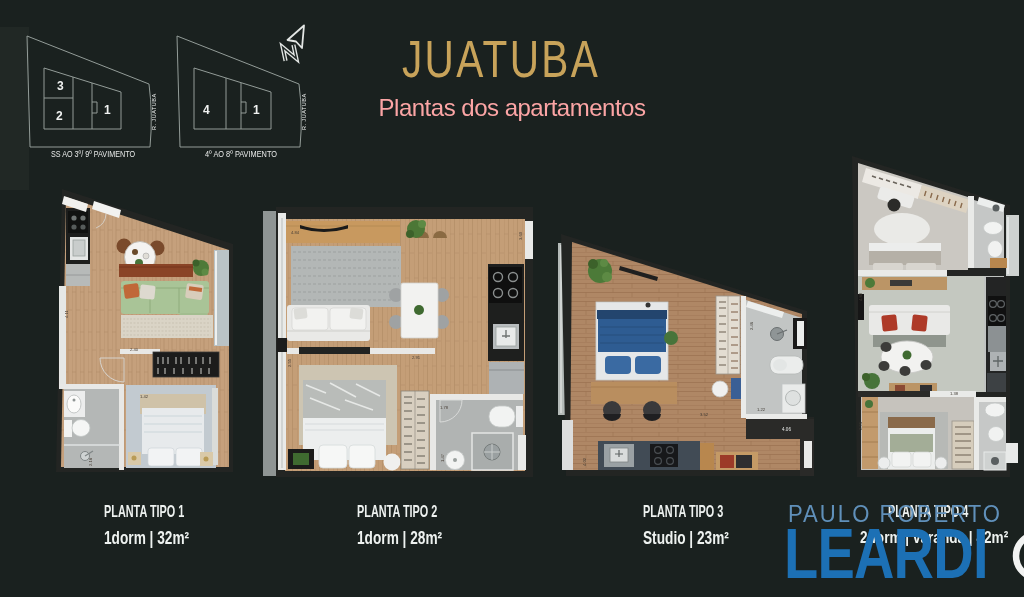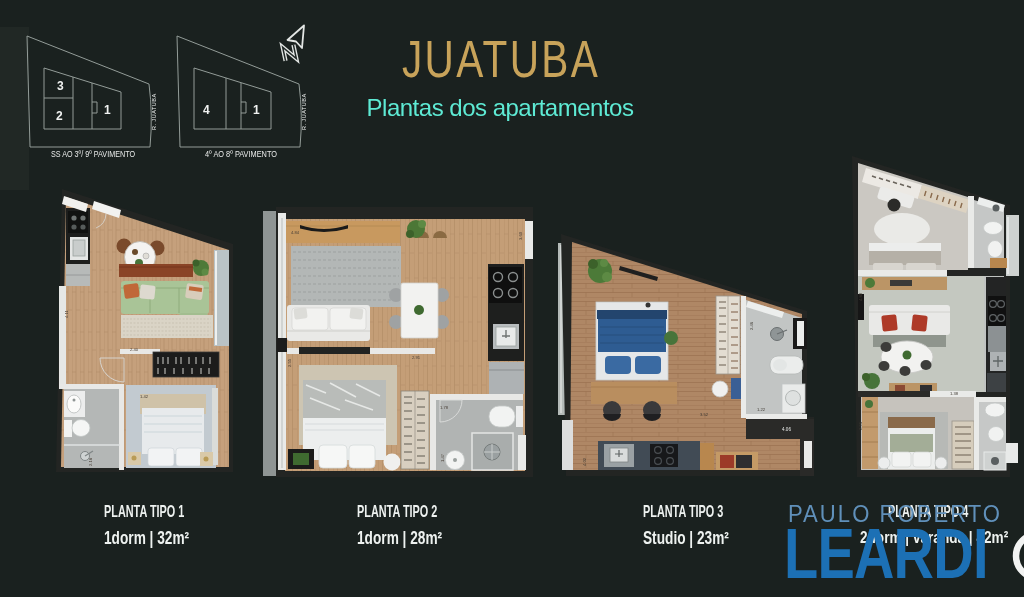--- a/index.html
+++ b/index.html
@@ -74,21 +74,21 @@
   <path d="M28,11.5 L11.5,26 L20,27.5 L26,34 Z" fill="none" stroke="#e3e6e4" stroke-width="1.8" stroke-linejoin="round"></path>
   <g transform="rotate(-12 13 39)">
     <path d="M8,46 V32 L19,46 V32" stroke="#e3e6e4" stroke-width="4.2" fill="none"></path>
     <path d="M8,46 V32 L19,46 V32" stroke="#202826" stroke-width="1.5" fill="none"></path>
   </g>
 </svg>
 
 <div class="abs" style="left:0;top:29px;width:1002px;text-align:center;color:#c8a35a;
      font-size:52px;letter-spacing:3px;transform:scaleX(.78);transform-origin:501px 0;">JUATUBA</div>
 
-<div class="abs" style="left:0;top:94px;width:1000px;text-align:center;color:#5eead4;
+<div class="abs" style="left:12px;top:94px;width:1000px;text-align:center;color:#fca5a5;
      font-size:24px;letter-spacing:-0.5px;">Plantas dos apartamentos</div>
 
 <svg class="abs" style="left:30px;top:185px" width="210" height="295" viewBox="30 185 210 295">
   <defs>
     <pattern id="w1" width="8" height="40" patternUnits="userSpaceOnUse">
       <rect width="8" height="40" fill="#c5a07c"></rect>
       <path d="M0,0 V40 M4,0 V40" stroke="#b28c66" stroke-width="0.7"></path>
       <path d="M0,12 H4 M4,30 H8" stroke="#b28c66" stroke-width="0.6"></path>
     </pattern>
   </defs>

